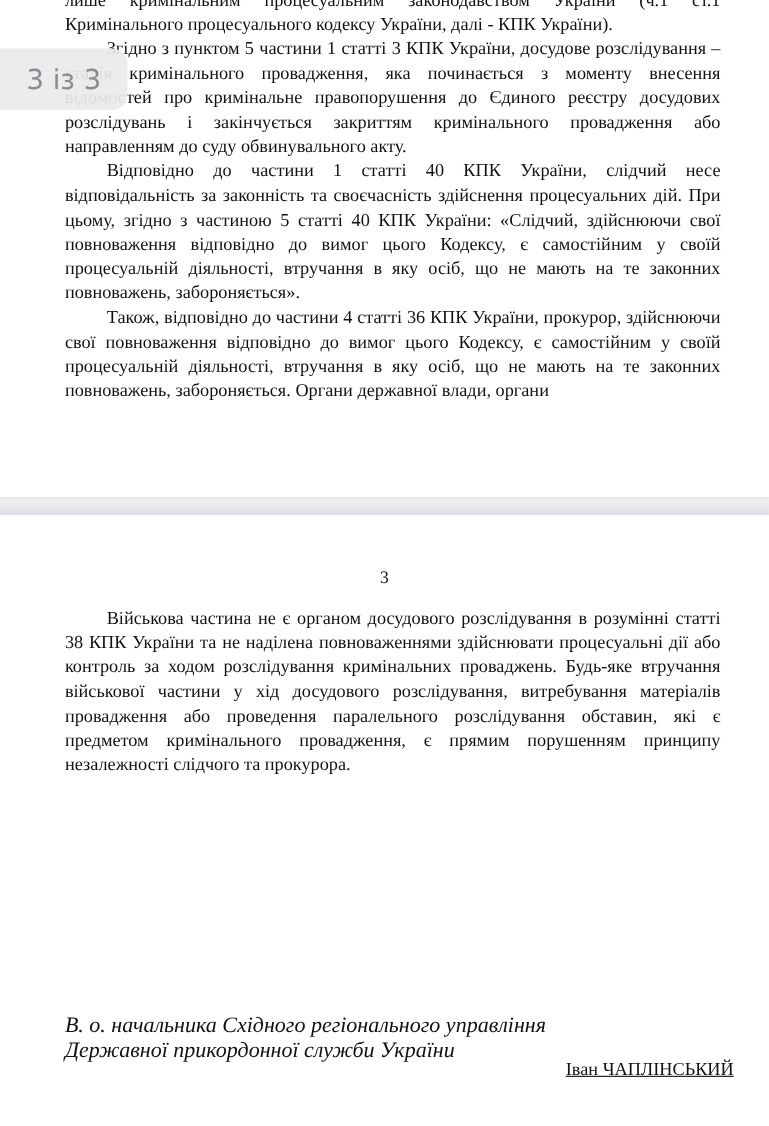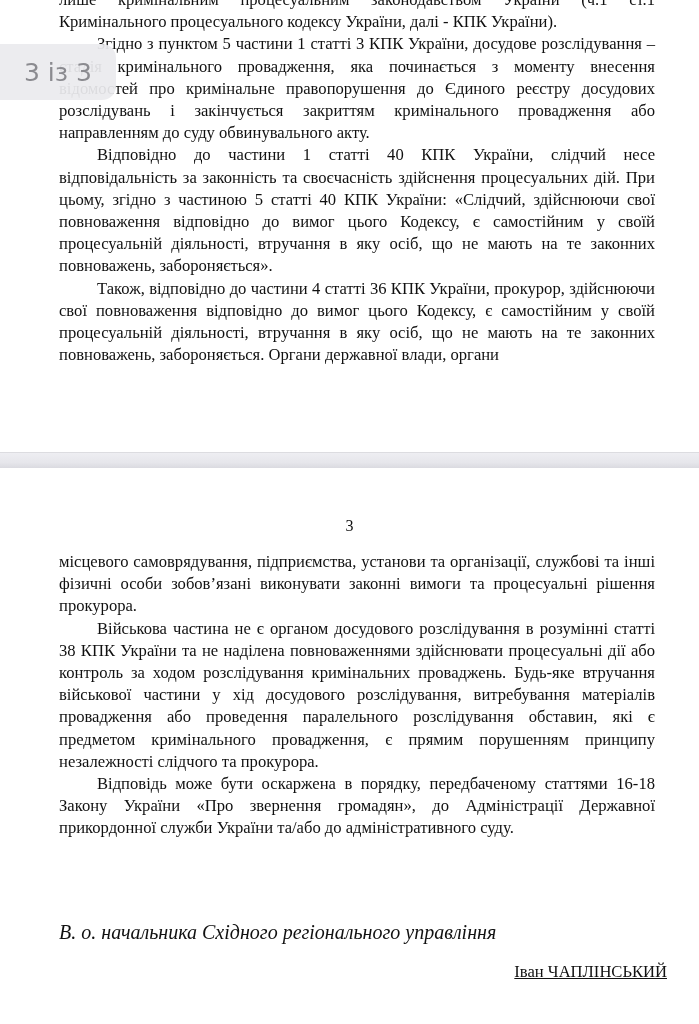--- a/index.html
+++ b/index.html
@@ -31,23 +31,22 @@
     <p class="p">Відповідно до частини 1 статті 40 КПК України, слідчий несе відповідальність за законність та своєчасність здійснення процесуальних дій. При цьому, згідно з частиною 5 статті 40 КПК України: «Слідчий, здійснюючи свої повноваження відповідно до вимог цього Кодексу, є самостійним у своїй процесуальній діяльності, втручання в яку осіб, що не мають на те законних повноважень, забороняється».</p>
     <p class="p">Також, відповідно до частини 4 статті 36 КПК України, прокурор, здійснюючи свої повноваження відповідно до вимог цього Кодексу, є самостійним у своїй процесуальній діяльності, втручання в яку осіб, що не мають на те законних повноважень, забороняється. Органи державної влади, органи</p>
   </div>
 </div>
 
 <div class="gap"></div>
 
 <div class="page page-bottom"></div>
 <div class="page-num">3</div>
 <div class="text" style="top:551px">
-  <p class="p noindent">місцевого самоврядування, підприємства, установи та організації, службові та інші фізичні особи зобов’язані виконувати законні вимоги та процесуальні рішення прокурора.</p>
   <p class="p">Військова частина не є органом досудового розслідування в розумінні статті 38 КПК України та не наділена повноваженнями здійснювати процесуальні дії або контроль за ходом розслідування кримінальних проваджень. Будь-яке втручання військової частини у хід досудового розслідування, витребування матеріалів провадження або проведення паралельного розслідування обставин, які є предметом кримінального провадження, є прямим порушенням принципу незалежності слідчого та прокурора.</p>
-  <p class="p">Відповідь може бути оскаржена в порядку, передбаченому статтями 16-18 Закону України «Про звернення громадян», до Адміністрації Державної прикордонної служби України та/або до адміністративного суду.</p>
 </div>
 
 <div class="sig">
   <div>В. о. начальника Східного регіонального управління</div>
+  <div>Державної прикордонної служби України</div>
 </div>
 <div class="sig-name">Іван ЧАПЛІНСЬКИЙ</div>
 
 <div class="counter">3 із 3</div>
 
 </body></html>

